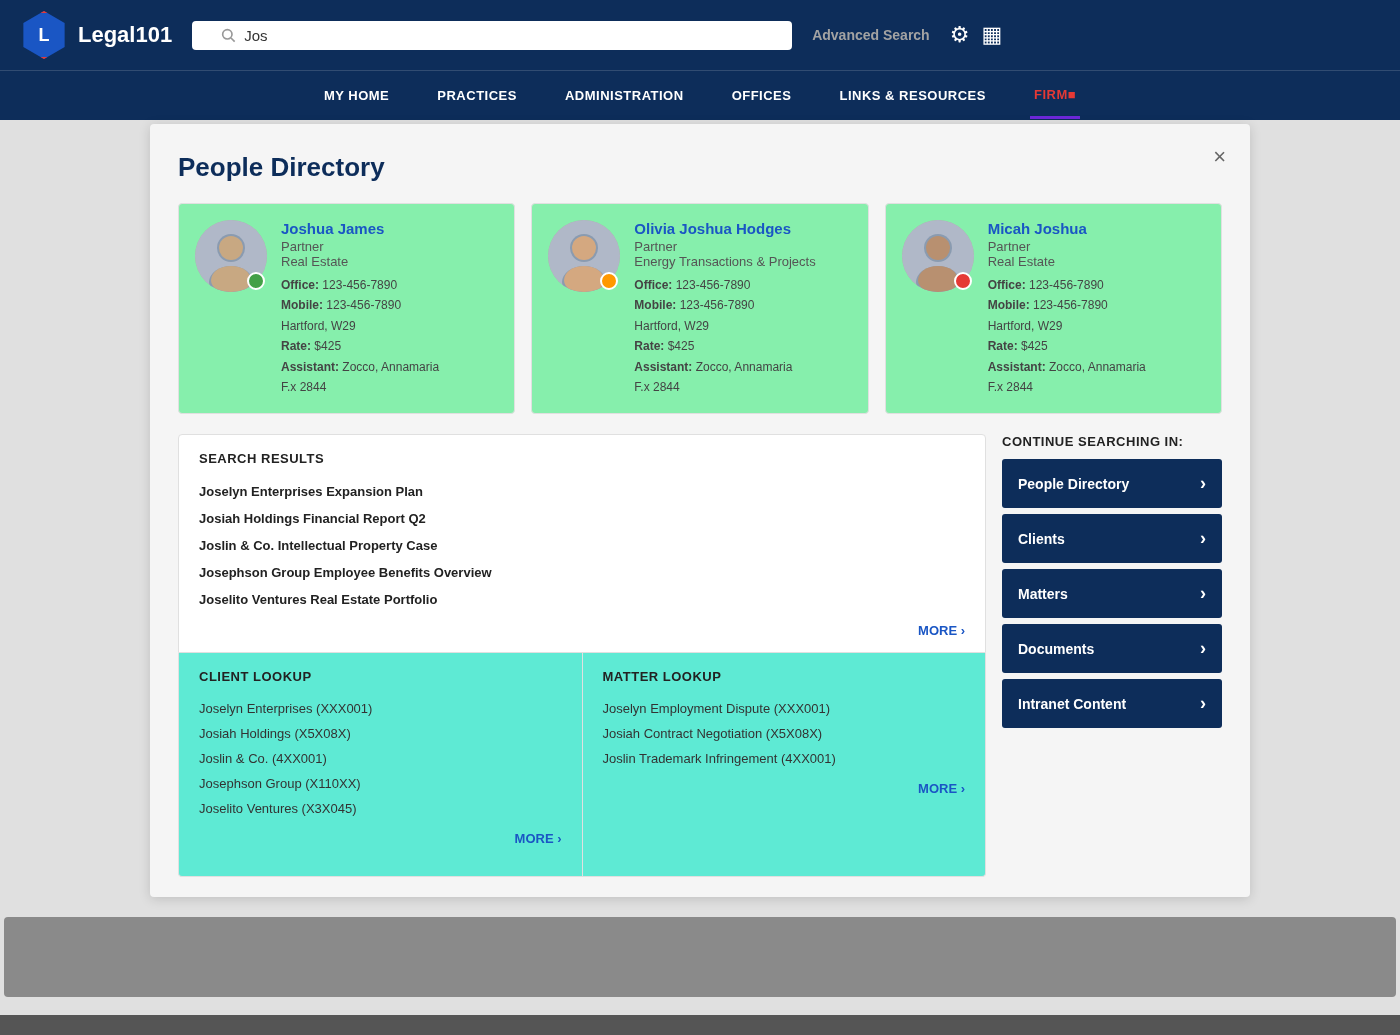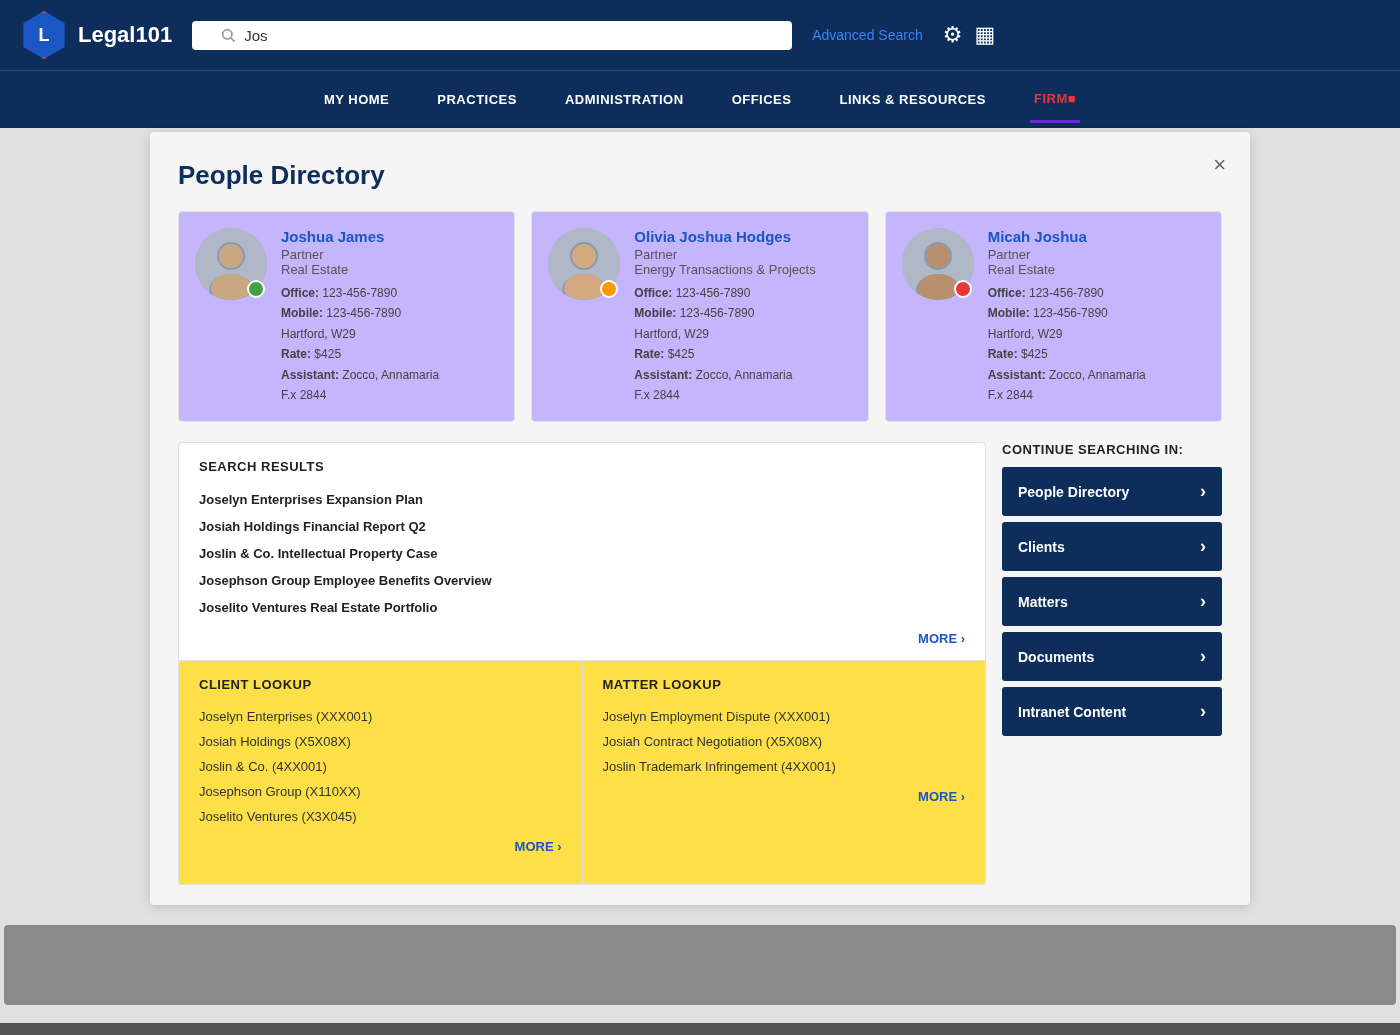--- a/index.html
+++ b/index.html
@@ -35,23 +35,23 @@
       max-width: 600px;
     }
     .search-bar input {
       border: none;
       outline: none;
       font-size: 15px;
       flex: 1;
       color: #333;
     }
     .advanced-search {
-      color: #3b82f6;
+      color: #a3a3a3;
       font-size: 14px;
-      font-weight: normal;
+      font-weight: bold;
       cursor: pointer;
       white-space: nowrap;
     }
     .header-icons {
       display: flex;
       gap: 12px;
       align-items: center;
     }
     .header-icon {
       color: white;
@@ -60,21 +60,21 @@
     }
 
     
     .nav {
       background: #0d2d5a;
       border-top: 1px solid rgba(255,255,255,0.15);
       display: flex;
       justify-content: center;
       gap: 40px;
       padding: 0 20px;
-      height: 58px;
+      height: 50px;
       align-items: center;
       text-align: center;
     }
     .nav-item {
       color: white;
       font-size: 13px;
       font-weight: bold;
       letter-spacing: 0.5px;
       cursor: pointer;
       padding: 14px 4px;
@@ -116,21 +116,21 @@
       border: none;
     }
 
     
     .people-row {
       display: flex;
       gap: 16px;
       margin-bottom: 20px;
     }
     .person-card {
-      background: #c4b5fd;
+      background: #86efac;
       border: 1px solid #e0e0e0;
       border-radius: 4px;
       padding: 16px;
       flex: 1;
       display: flex;
       gap: 14px;
     }
     .avatar-container {
       position: relative;
       width: 72px;
@@ -204,21 +204,21 @@
       color: #1a56c4;
       font-size: 13px;
       font-weight: bold;
       padding: 10px 0 14px 0;
       cursor: pointer;
     }
 
     
     .lookup-row {
       display: flex;
-      background: #fde047;
+      background: #5eead4;
       border: 1px solid #e0e0e0;
       border-top: none;
       border-radius: 0 0 4px 4px;
     }
     .lookup-col {
       flex: 1;
       padding: 16px 20px;
       border-right: 1px solid #e0e0e0;
     }
     .lookup-col:last-child { border-right: none; }

